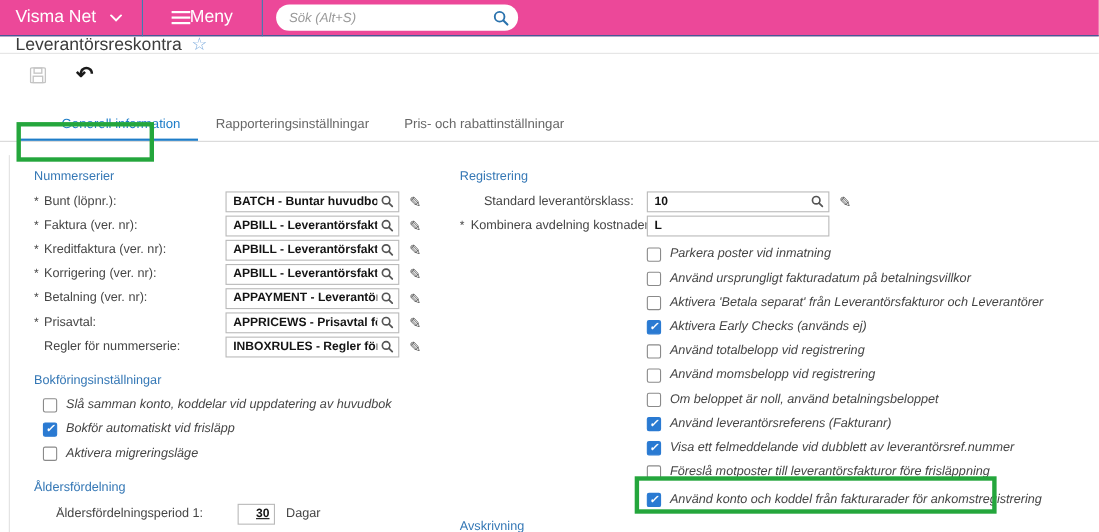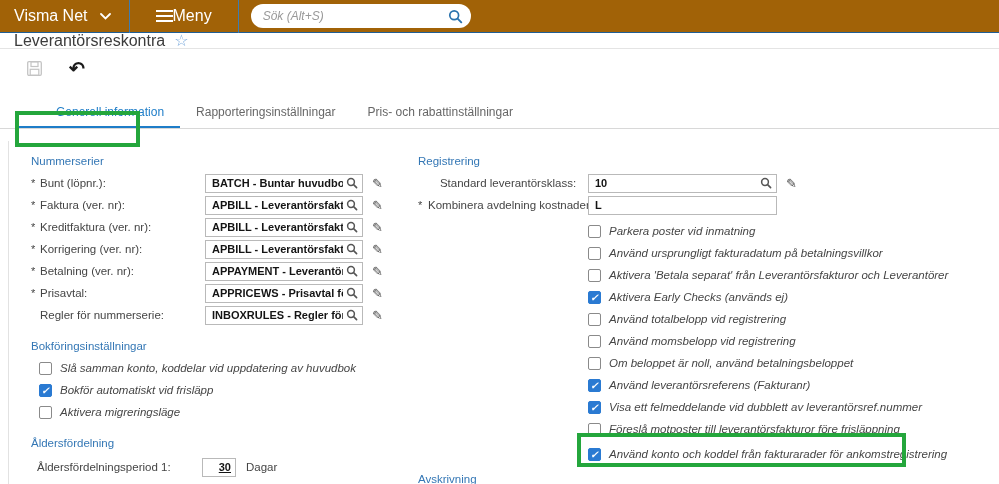--- a/index.html
+++ b/index.html
@@ -1,20 +1,20 @@
 <!DOCTYPE html>
 <html><head>
 <meta charset="utf-8">
 <style>
   * { margin:0; padding:0; box-sizing:border-box; }
   body { font-family:"Liberation Sans", sans-serif; background:#fff; }
   .page { position:relative; width:999px; height:484px; background:#fff; overflow:hidden; }
 
   
-  .topbar { height:33px; background:#a16207; border-bottom:1px solid #1f5e95; display:flex; align-items:center; }
+  .topbar { height:33px; background:#ec4899; border-bottom:1px solid #1f5e95; display:flex; align-items:center; }
   .brand { display:flex; align-items:center; gap:12px; color:#fff; font-size:16px; padding:0 18px 0 14px; height:100%; cursor:pointer; }
   .vdiv { width:1px; height:33px; background:#3e7cb1; }
   .menu-btn { display:flex; align-items:center; color:#fff; font-size:16px; padding:10px 26px; height:100%; cursor:pointer; }
   .hamburger { display:flex; flex-direction:column; gap:3px; }
   .hamburger i { display:block; width:17px; height:2px; background:#fff; }
   .search-pill { margin-left:12px; width:220px; height:24px; background:#fff; border-radius:13px; display:flex; align-items:center; padding:0 8px 0 12px; }
   .search-pill input { border:none; outline:none; flex:1; font-size:12px; font-style:italic; color:#555; font-family:"Liberation Sans",sans-serif; }
   .search-pill input::placeholder { color:#999; font-style:italic; }
 
   
@@ -39,21 +39,21 @@
   .section-heading { color:#3477b5; font-size:11.5px; margin:14px 0 5px; }
 
   .field-row { display:flex; align-items:center; height:22px; }
   .req { width:9px; font-size:11px; color:#444; flex:none; }
   .flabel { font-size:11.5px; color:#454545; white-space:nowrap; overflow:hidden; flex:none; }
   .col-left .flabel { width:165px; }
   .col-right .req { width:10px; }
   .col-right .flabel { width:160px;text-align:center; }
   .fbox { height:19px; border:1px solid #b9b9b9; background:#fff; display:flex; align-items:center; padding:0 4px 0 6px; flex:none; }
   .fbox-l { width:158px; }
-  .fbox-r { width:189px; }
+  .fbox-r { width:166px; }
   .fvalue { font-weight:bold; font-size:11px; color:#141414; white-space:nowrap; overflow:hidden; flex:1; }
   .mag { flex:none; margin-left:3px; cursor:pointer; display:flex; }
   .pencil { margin-left:9px; font-size:13px; color:#4a4a4a; cursor:pointer; line-height:1; }
   .numbox { width:34px; height:19px; border:1px solid #b9b9b9; text-align:right; padding:0 4px; font-weight:bold; font-size:11px; color:#141414; line-height:17px; flex:none;text-decoration:underline; }
   .suffix { margin-left:10px; font-size:11.5px; color:#454545; }
 
   .check-row { display:flex; align-items:center; height:22px;font-style:italic; }
   .col-left .check-row { margin-left:8px; }
   .col-right .check-row { margin-left:170px; }
   .checkbox { width:13px; height:13px; border:1px solid #8a8a8a; border-radius:2px; background:#fff; flex:none; cursor:pointer; }
@@ -245,21 +245,21 @@
         <span class="checkbox checked"></span>
         <span class="check-label">Bokför automatiskt vid frisläpp</span>
       </div>
       <div class="check-row">
         <span class="checkbox"></span>
         <span class="check-label">Aktivera migreringsläge</span>
       </div>
 
       <div class="section-heading">Åldersfördelning</div>
 
-      <div class="field-row" style="margin-left:6px; height:26px;">
+      <div class="field-row" style="margin-left:20px; height:26px;">
         <span class="flabel">Åldersfördelningsperiod 1:</span>
         <div class="numbox">30</div>
         <span class="suffix">Dagar</span>
       </div>
       <div class="field-row" style="margin-left:6px; height:26px;">
 
         <div class="numbox">60</div>
 
       </div>
     </div>

